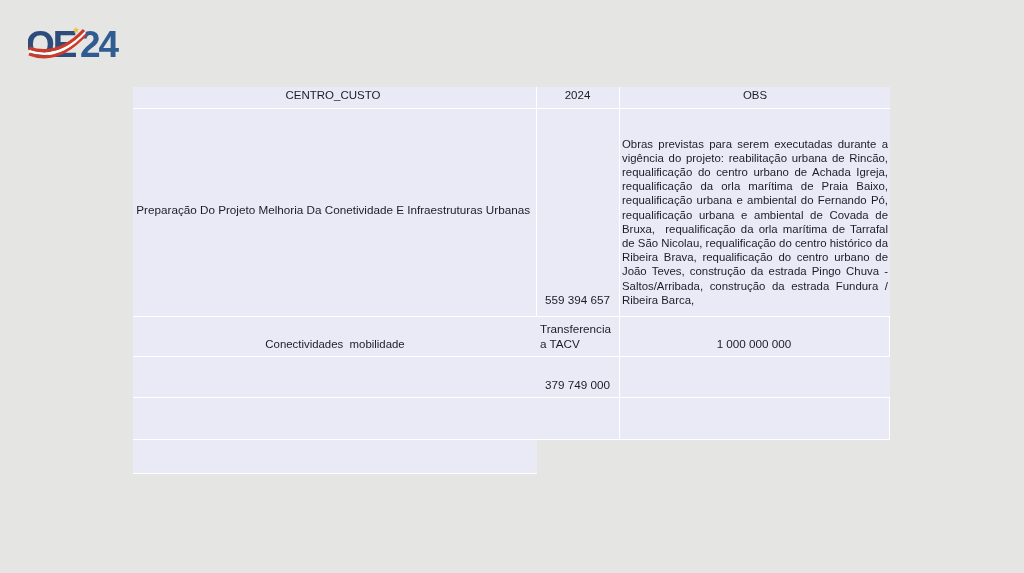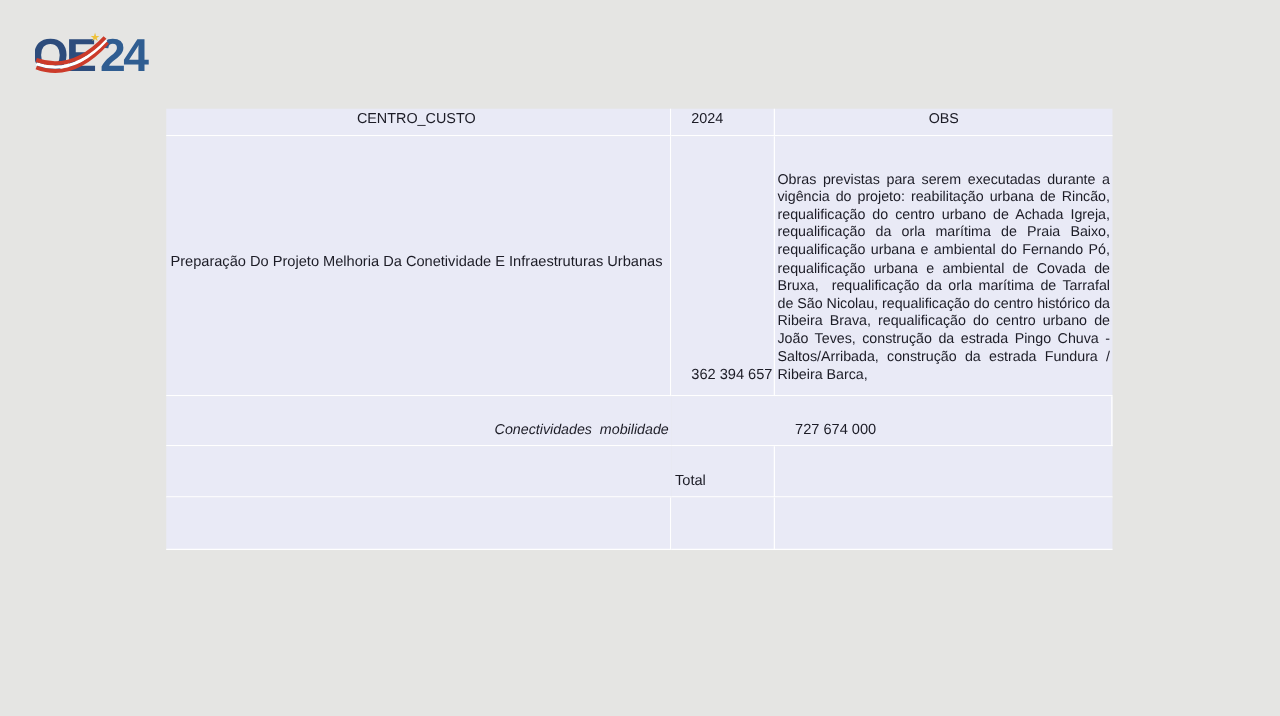--- a/index.html
+++ b/index.html
@@ -51,21 +51,21 @@
     line-height: 14.4px;
   }
   
   .th { align-items: center; }
   .th .txt { text-align: center; font-size: 11.5px; }
   
   .c0 { padding: 0 6px 5px 3px; }
   .c0.vcenter { align-items: center; text-align: right; }
   
   .c1 { justify-content: flex-end; padding: 0 1px 5px 0; }
-  .c1 .txt { text-align: left; margin-left: 16px; }
+  .c1 .txt { text-align: center; }
   
   .c2 { padding: 0 2px 5px 2px; }
   .c2 .txt { text-align: justify; white-space: pre-wrap; font-size: 11.4px; line-height: 14.2px; }
   
   .pb9 { padding-bottom: 9px; }
 </style>
 </head>
 <body>
 
 <div>
@@ -92,44 +92,47 @@
       <div class="txt">2024</div>
     </div>
     <div class="cell th c2">
       <div class="txt" style="text-align:center;">OBS</div>
     </div>
 
     <div class="cell c0 vcenter">
       <div class="txt">Preparação Do Projeto Melhoria Da Conetividade E Infraestruturas Urbanas</div>
     </div>
     <div class="cell c1 pb9">
-      <div class="txt">362 394 657</div>
+      <div class="txt">559 394 657</div>
     </div>
     <div class="cell c2 pb9">
       <div class="txt">Obras previstas para serem executadas durante a vigência do projeto: reabilitação urbana de Rincão, requalificação do centro urbano de Achada Igreja, requalificação da orla marítima de Praia Baixo, requalificação urbana e ambiental do Fernando Pó, requalificação urbana e ambiental de Covada de Bruxa,  requalificação da orla marítima de Tarrafal de São Nicolau, requalificação do centro histórico da Ribeira Brava, requalificação do centro urbano de João Teves, construção da estrada Pingo Chuva - Saltos/Arribada, construção da estrada Fundura / Ribeira Barca,</div>
     </div>
 
     <div class="cell c2">
-      <div class="txt" style="text-align:right;font-style:italic;">Conectividades  mobilidade</div>
+      <div class="txt" style="text-align:center;">Conectividades  mobilidade</div>
     </div>
 
+    <div class="cell c0">
+      <div class="txt">Transferencia a TACV</div>
+    </div>
+    <div class="cell c1">
+      <div class="txt">1 000 000 000</div>
+    </div>
     <div class="cell c2">
       <div class="txt"></div>
     </div>
 
     <div class="cell c1">
-      <div class="txt">727 674 000</div>
+      <div class="txt">379 749 000</div>
     </div>
     <div class="cell c2">
       <div class="txt"></div>
     </div>
 
-    <div class="cell c0">
-      <div class="txt">Total</div>
-    </div>
     <div class="cell c2">
       <div class="txt"></div>
     </div>
 
     <div class="cell c0">
       <div class="txt"></div>
     </div>
     <div class="cell c1">
       <div class="txt"></div>
     </div>

